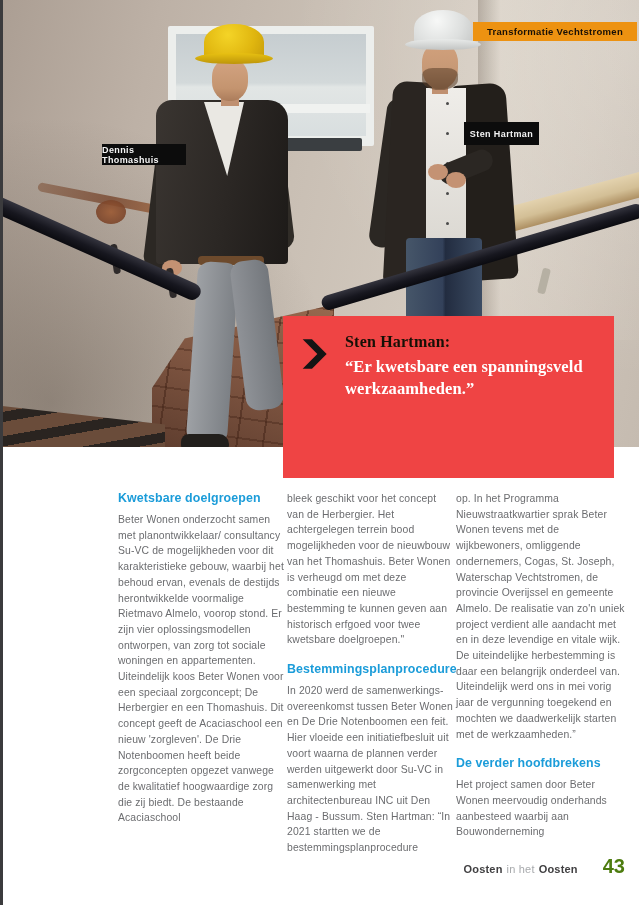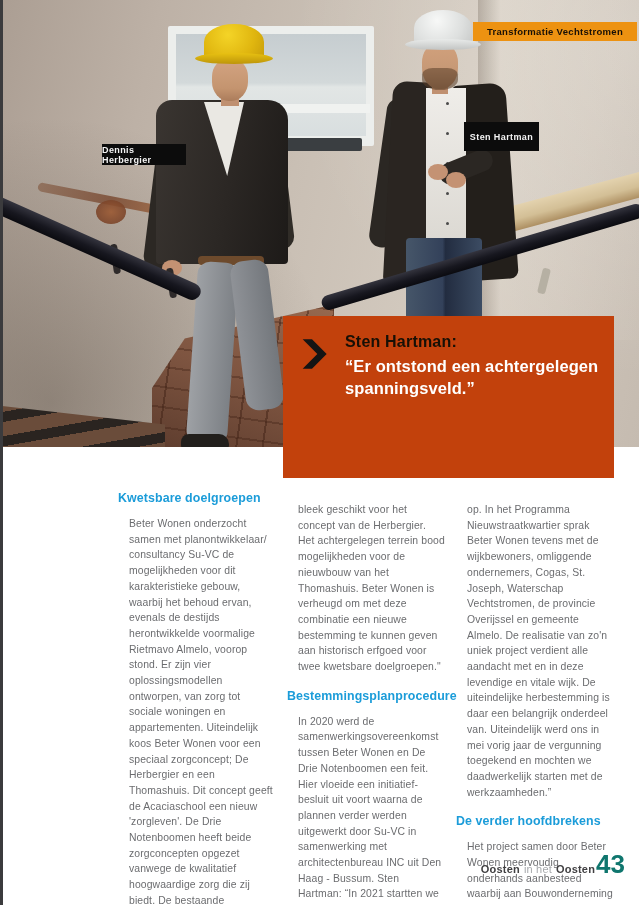--- a/index.html
+++ b/index.html
@@ -118,45 +118,45 @@
   .rail-right{left:322px;top:297px;width:335px;height:15px;transform:rotate(-16.5deg);transform-origin:left center;}
   .bracket{position:absolute;z-index:5;background:#2e2a2a;width:7px;height:30px;border-radius:3px;}
   .br1{left:112px;top:244px;transform:rotate(-8deg);}
   .br2{left:168px;top:268px;transform:rotate(-8deg);}
   .br3{left:540px;top:268px;background:#b6b0a3;width:8px;height:26px;transform:rotate(14deg);}
 
   
   .name-badge{position:absolute;z-index:8;background:#0c0c0c;color:#f4f4f4;
     font-weight:bold;font-size:9px;letter-spacing:.4px;display:flex;align-items:center;justify-content:center;}
   .badge-dennis{left:102px;top:144px;width:84px;height:21px;}
-  .badge-sten{left:464px;top:122px;width:75px;height:29px;}
+  .badge-sten{left:464px;top:122px;width:75px;height:23px;}
   .topic-badge{position:absolute;z-index:8;left:473px;top:22px;width:164px;height:19px;
     background:#ed9211;color:#181007;font-weight:bold;font-size:9.5px;letter-spacing:.3px;
     display:flex;align-items:center;justify-content:center;}
 
   
-  .quote-box{position:absolute;left:283px;top:316px;width:331px;height:162px;background:#c2410c;z-index:20;}
+  .quote-box{position:absolute;left:283px;top:316px;width:331px;height:162px;background:#ef4444;z-index:20;font-family:Liberation Serif, serif;}
   .quote-chevron{position:absolute;left:17px;top:21px;width:32px;height:34px;}
   .quote-speaker{position:absolute;left:62px;top:17px;font-size:16px;font-weight:bold;color:#161006;
     letter-spacing:.2px;}
   .quote-text{position:absolute;left:62px;top:40px;width:282px;font-size:16.5px;font-weight:bold;
     color:#ffffff;line-height:21.5px;letter-spacing:.1px;}
 
   
   .content{position:absolute;left:118px;top:491px;width:507px;display:flex;z-index:10;}
   .col{flex:1;min-width:0;}
   .h-blue{color:#1b9cd9;font-weight:bold;font-size:12.4px;letter-spacing:.1px;margin:0 0 7px 0;}
   .col .h-blue.mt{margin-top:14px;}
-  .para{color:#6b6c6f;font-size:10.4px;line-height:15.7px;letter-spacing:.12px;margin:11px;}
+  .para{color:#6b6c6f;font-size:10.4px;line-height:15.7px;letter-spacing:.12px;margin:0;}
 
   
   .footer{position:absolute;right:14px;bottom:14px;display:flex;align-items:baseline;z-index:10;}
   .footer .w-bold{color:#414042;font-weight:bold;font-size:11px;letter-spacing:.2px;}
   .footer .w-light{color:#a7a9ac;font-weight:normal;font-size:11px;margin:16px 4px;letter-spacing:.2px;}
-  .footer .pnum{color:#0f766e;font-weight:bold;font-size:26px;margin-left:1px;line-height:1;}
+  .footer .pnum{color:#4d7c0f;font-weight:bold;font-size:20px;margin-left:25px;line-height:1;}
 </style>
 </head>
 <body>
 
 <div class="page">
 
   <div class="photo">
     <div class="wall-shade"></div>
     <div class="window">
       <div class="glass"></div>
@@ -211,38 +211,38 @@
       <div class="brim-white"></div>
     </div>
 
     <div class="bracket br1"></div>
     <div class="bracket br2"></div>
     <div class="bracket br3"></div>
     <div class="rail rail-left"></div>
     <div class="rail rail-right"></div>
 
     <div class="name-badge badge-dennis">
-      <span>Dennis Herbergier</span>
+      <span>Dennis Thomashuis</span>
     </div>
     <div class="name-badge badge-sten">
       <span>Sten Hartman</span>
     </div>
     <div class="topic-badge">
       <span>Transformatie Vechtstromen</span>
     </div>
   </div>
 
   <div class="quote-box">
     <svg class="quote-chevron" viewBox="0 0 24 24">
       <polygon points="2,1 9,1 20,12 9,23 2,23 13,12" fill="#141414"></polygon>
     </svg>
     <div class="quote-speaker">Sten Hartman:</div>
     <div class="quote-text">
-      <div>“Er ontstond een achtergelegen</div>
-      <div>spanningsveld.”</div>
+      <div>“Er kwetsbare een spanningsveld</div>
+      <div>werkzaamheden.”</div>
     </div>
   </div>
 
   <div class="content">
     <div class="col">
       <div class="h-blue">Kwetsbare doelgroepen</div>
       <p class="para">Beter Wonen onderzocht samen met planontwikkelaar/ consultancy Su-VC de mogelijkheden voor dit karakteristieke gebouw, waarbij het behoud ervan, evenals de destijds herontwikkelde voormalige Rietmavo Almelo, voorop stond. Er zijn vier oplossingsmodellen ontworpen, van zorg tot sociale woningen en appartementen. Uiteindelijk koos Beter Wonen voor een speciaal zorgconcept; De Herbergier en een Thomashuis. Dit concept geeft de Acaciaschool een nieuw 'zorgleven'. De Drie Notenboomen heeft beide zorgconcepten opgezet vanwege de kwalitatief hoogwaardige zorg die zij biedt. De bestaande Acaciaschool</p>
     </div>
     <div class="col">
       <p class="para">bleek geschikt voor het concept van de Herbergier. Het achtergelegen terrein bood mogelijkheden voor de nieuwbouw van het Thomashuis. Beter Wonen is verheugd om met deze combinatie een nieuwe bestemming te kunnen geven aan historisch erfgoed voor twee kwetsbare doelgroepen."</p>

